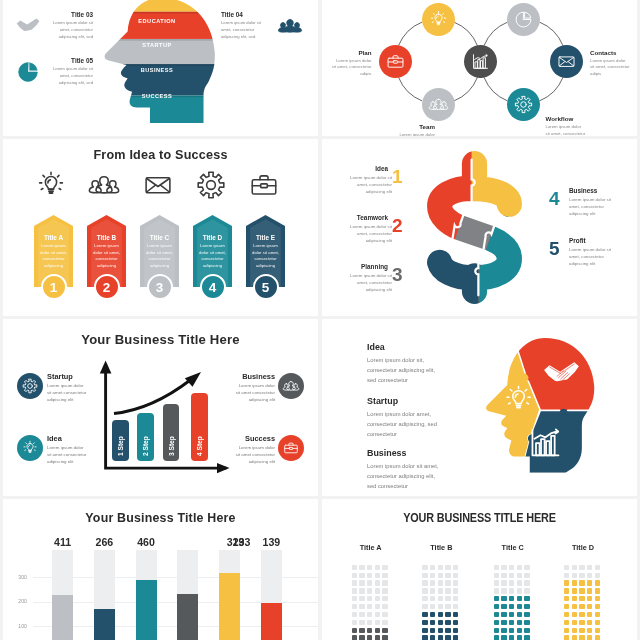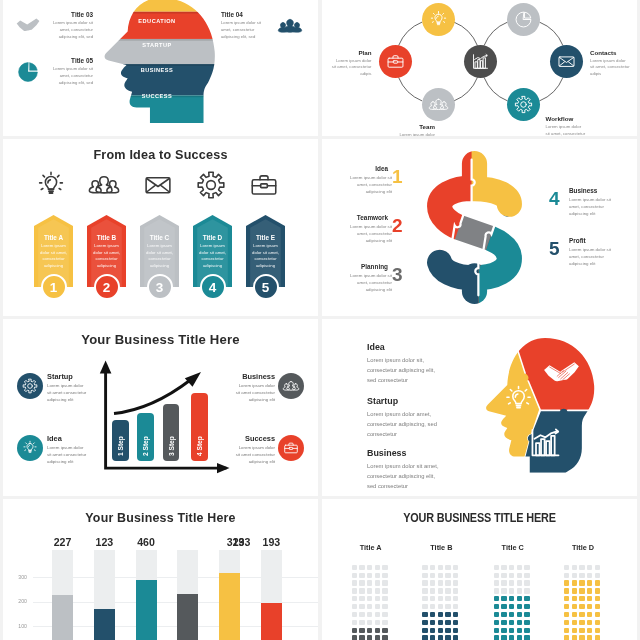--- a/index.html
+++ b/index.html
@@ -451,36 +451,36 @@
     <div class="slidetitle" style="top:12px;font-size:12.4px;">Your Business Title Here</div>
     <div id="s7wrap">
         <div class="s7-grid" style="top:126.8px;left:30px;width:285px;"></div>
         <div class="s7-ytick" style="left:10px;top:123.6px;">100</div>
         <div class="s7-grid" style="top:102.6px;left:30px;width:285px;"></div>
         <div class="s7-ytick" style="left:10px;top:99.4px;">200</div>
         <div class="s7-grid" style="top:78.3px;left:30px;width:285px;"></div>
         <div class="s7-ytick" style="left:10px;top:75.1px;">300</div>
         <div class="s7-track" style="left:49px;top:50.5px;width:21.1px;height:100.6px;"></div>
         <div class="s7-fill" style="left:49px;top:96.1px;width:21.1px;height:55.0px;background:#bcc0c4;"></div>
-        <div class="s7-val" style="left:43px;top:37px;width:33.1px;">227</div>
+        <div class="s7-val" style="left:43px;top:37px;width:33.1px;">411</div>
         <div class="s7-track" style="left:90.8px;top:50.5px;width:21.1px;height:100.6px;"></div>
         <div class="s7-fill" style="left:90.8px;top:109.6px;width:21.1px;height:41.5px;background:#23506b;"></div>
-        <div class="s7-val" style="left:84.8px;top:37px;width:33.1px;">123</div>
+        <div class="s7-val" style="left:84.8px;top:37px;width:33.1px;">266</div>
         <div class="s7-track" style="left:132.5px;top:50.5px;width:21.1px;height:100.6px;"></div>
         <div class="s7-fill" style="left:132.5px;top:80.8px;width:21.1px;height:70.3px;background:#1b8a96;"></div>
         <div class="s7-val" style="left:126.5px;top:37px;width:33.1px;">460</div>
         <div class="s7-track" style="left:174.3px;top:50.5px;width:21.1px;height:100.6px;"></div>
         <div class="s7-fill" style="left:174.3px;top:94.6px;width:21.1px;height:56.5px;background:#55595c;"></div>
         <div class="s7-val" style="left:182px;top:37px;width:33.1px;margin-left:40px;">233</div>
         <div class="s7-track" style="left:216px;top:50.5px;width:21.1px;height:100.6px;"></div>
         <div class="s7-fill" style="left:216px;top:73.7px;width:21.1px;height:77.4px;background:#f6c143;"></div>
         <div class="s7-val" style="left:216px;top:37px;width:33.1px;">319</div>
         <div class="s7-track" style="left:257.8px;top:50.5px;width:21.1px;height:100.6px;"></div>
         <div class="s7-fill" style="left:257.8px;top:104.3px;width:21.1px;height:46.8px;background:#e8412a;"></div>
-        <div class="s7-val" style="left:251.8px;top:37px;width:33.1px;">193</div>
+        <div class="s7-val" style="left:251.8px;top:37px;width:33.1px;">139</div>
       </div>
   </div>
   <div class="panel c1 r3" id="p8">
     <div class="slidetitle" style="top:11.4px;font-size:13.6px;letter-spacing:-0.2px;transform:scaleX(0.80);">YOUR BUSINESS TITLE HERE</div>
     <div id="s8wrap">
         <div class="s8-lab" style="left:24.7px;top:43.5px;">Title A</div>
         <div class="s8-cell" style="left:29.7px;top:65.6px;background:#e4e6e8;"></div>
         <div class="s8-cell" style="left:37.4px;top:65.6px;background:#e4e6e8;"></div>
         <div class="s8-cell" style="left:45.0px;top:65.6px;background:#e4e6e8;"></div>
         <div class="s8-cell" style="left:52.7px;top:65.6px;background:#e4e6e8;"></div>

